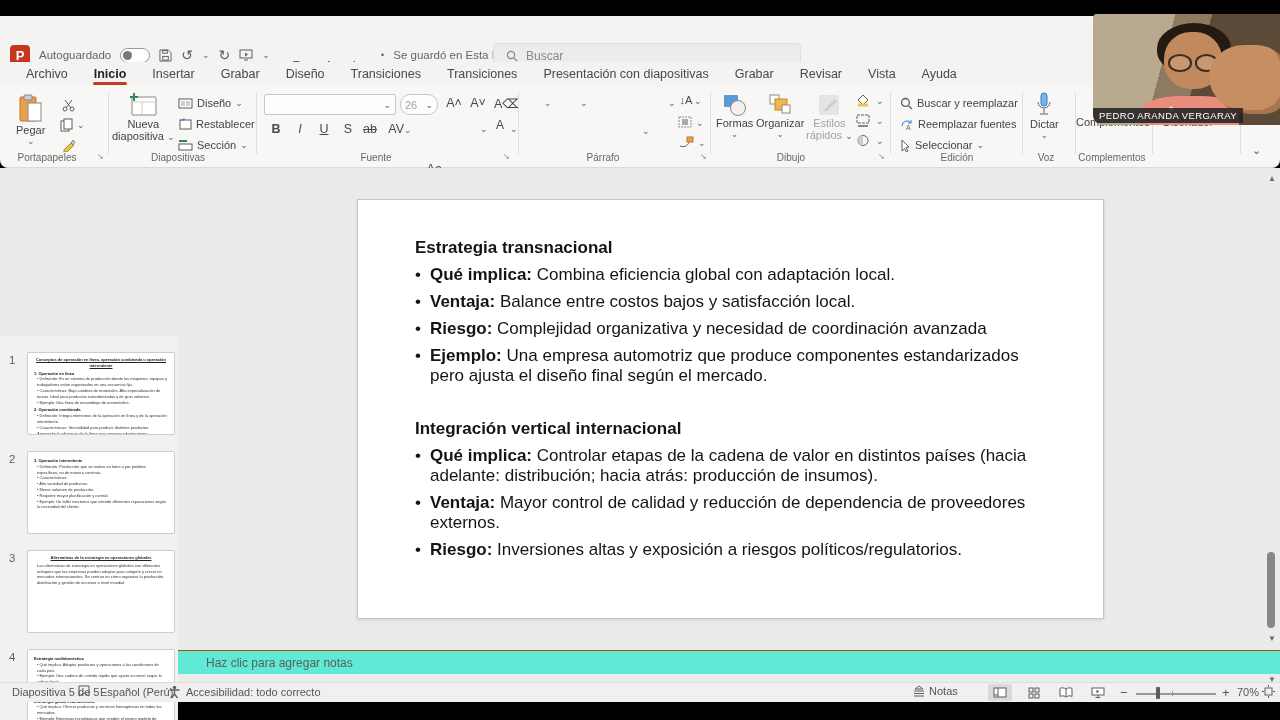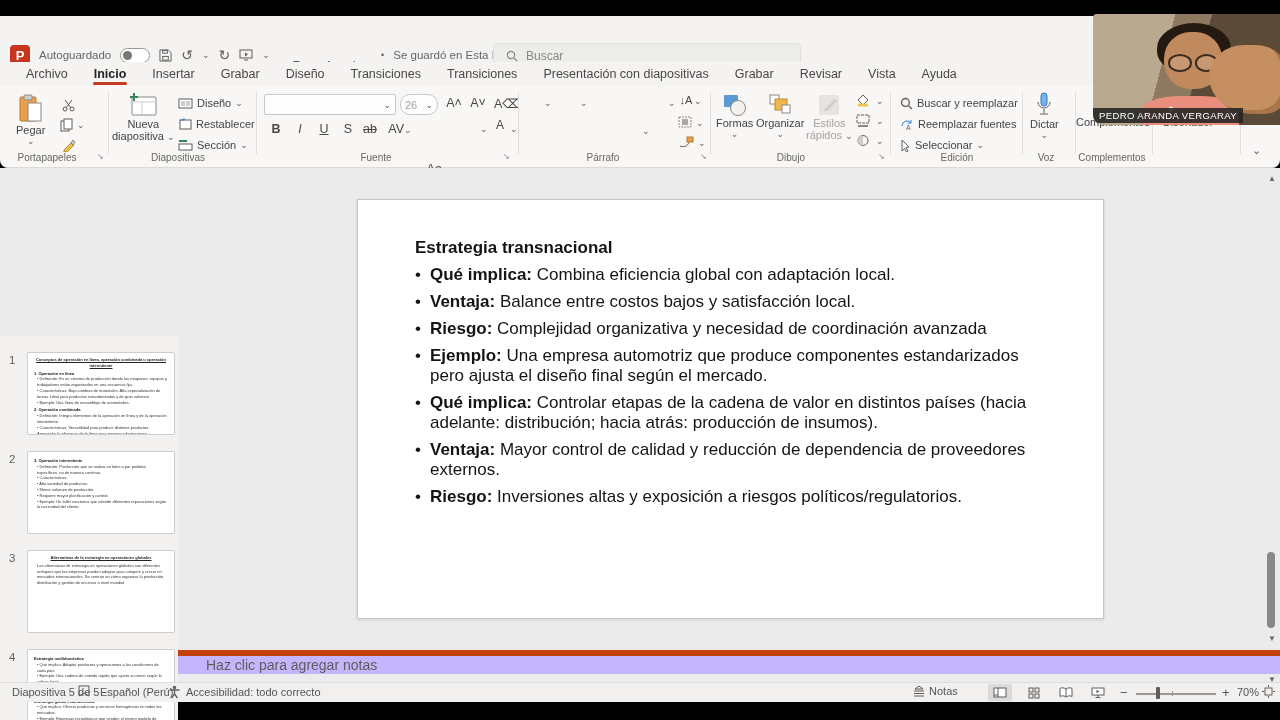--- a/index.html
+++ b/index.html
@@ -88,23 +88,23 @@
   #slide { left:357px; top:199px; width:747px; height:420px; background:#fff;
     border:1px solid #c8c6c4; box-shadow:0 1px 3px rgba(0,0,0,.12); }
   #slide-text { position:absolute; left:57px; top:38px; width:640px; color:#141414; }
   #slide-text h3 { font-size:17px; margin-bottom:7px; font-weight:bold; }
   #slide-text .sec2 { margin-top:33px; }
   .bullet { display:flex; font-size:17px; line-height:1.18; margin-bottom:7px; }
   .bullet .dot { width:15px; flex:none; }
   .bullet b { font-weight:bold; }
 
   
-  #notesbar { left:178px; top:650px; width:1102px; height:24px; background:#c4b5fd;
-    border-top:6px solid #c2410c; display:flex; align-items:center; padding-left:28px;
-    font-size:14px; color:#5f5d5b; }
+  #notesbar { left:178px; top:650px; width:1102px; height:24px; background:#5eead4;
+    border-top:1px solid #c2410c; display:flex; align-items:center; padding-left:28px;
+    font-size:12px; color:#5f5d5b; }
 
   
   .sb { position:absolute; left:1266px; width:12px; text-align:center; color:#6a6866; font-size:8px; }
   #sb-thumb { position:absolute; left:1267px; top:552px; width:8px; height:76px; background:#8a8886; border-radius:4px; }
 
   
   #statusbar .item { position:absolute; top:3px; }
   .viewbtn { position:absolute; top:1px; width:24px; height:17px; display:flex; align-items:center; justify-content:center; }
   .viewbtn.sel { background:#dcdad8; border-radius:2px; }
   #zoom-track { position:absolute; left:1136px; top:10px; width:80px; height:1.5px; background:#9a9896; }
@@ -475,20 +475,21 @@
             <span><b>Ventaja:</b> Balance entre costos bajos y satisfacción local.</span>
           </div>
           <div class="bullet">
             <span class="dot">•</span>
             <span><b>Riesgo:</b> Complejidad organizativa y necesidad de coordinación avanzada</span>
           </div>
           <div class="bullet">
             <span class="dot">•</span>
             <span><b>Ejemplo:</b> Una empresa automotriz que produce componentes estandarizados pero ajusta el diseño final según el mercado.</span>
           </div>
+          <h3 class="sec2">Integración vertical internacional</h3>
           <div class="bullet">
             <span class="dot">•</span>
             <span><b>Qué implica:</b> Controlar etapas de la cadena de valor en distintos países (hacia adelante: distribución; hacia atrás: producción de insumos).</span>
           </div>
           <div class="bullet">
             <span class="dot">•</span>
             <span><b>Ventaja:</b> Mayor control de calidad y reducción de dependencia de proveedores externos.</span>
           </div>
           <div class="bullet">
             <span class="dot">•</span>

